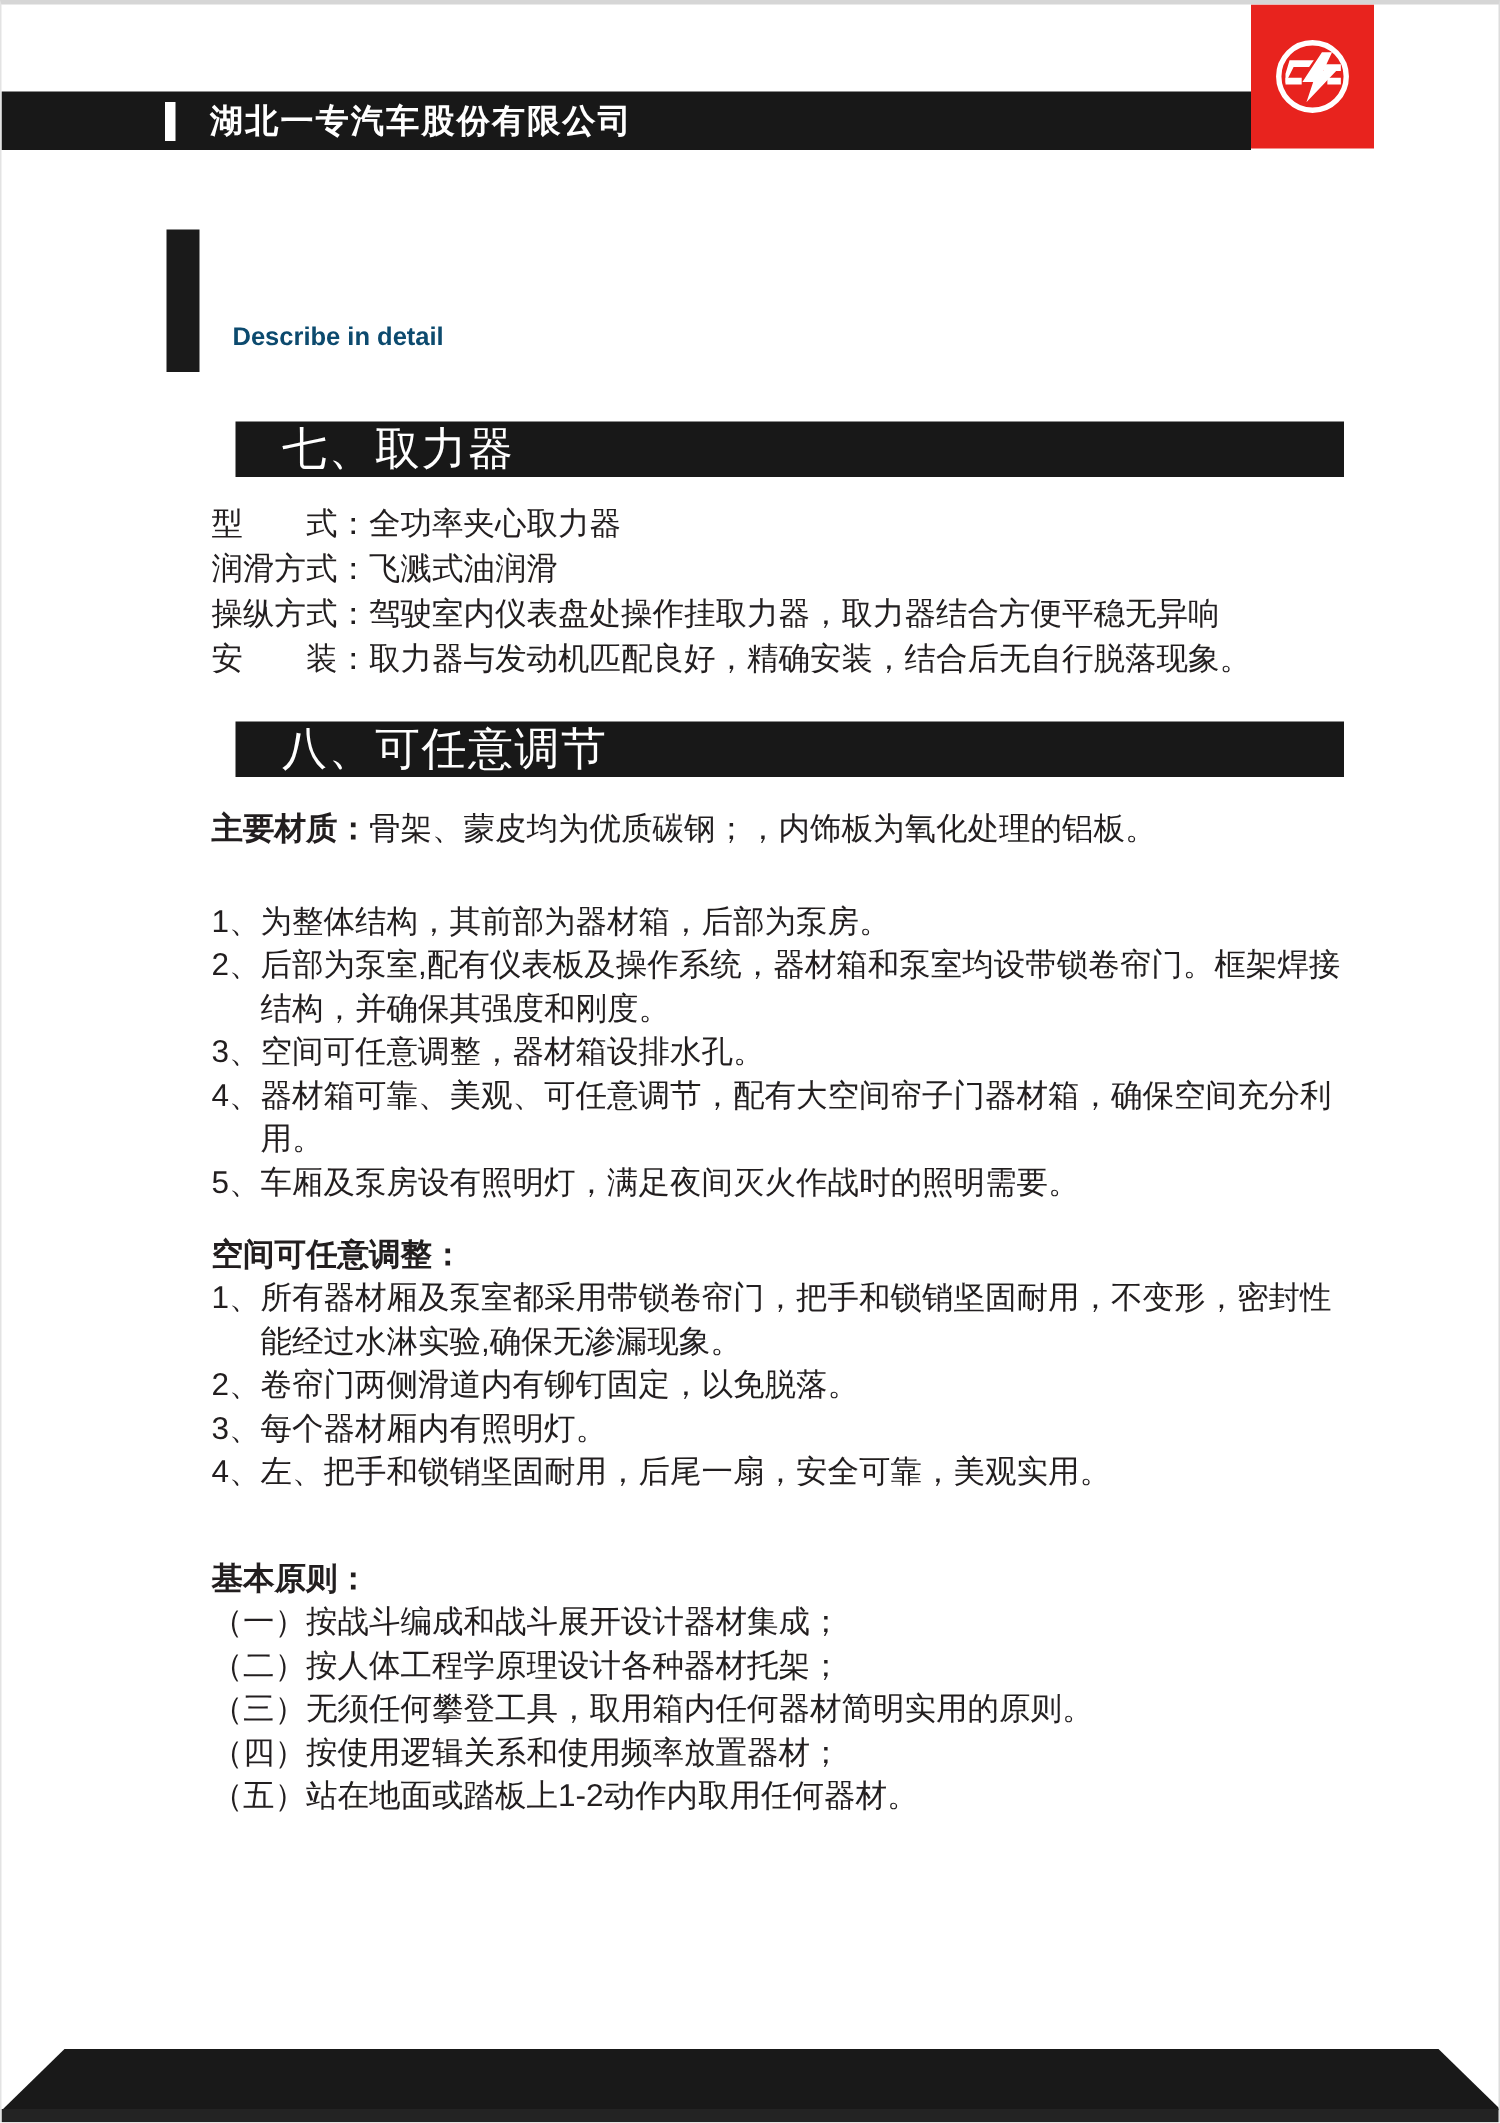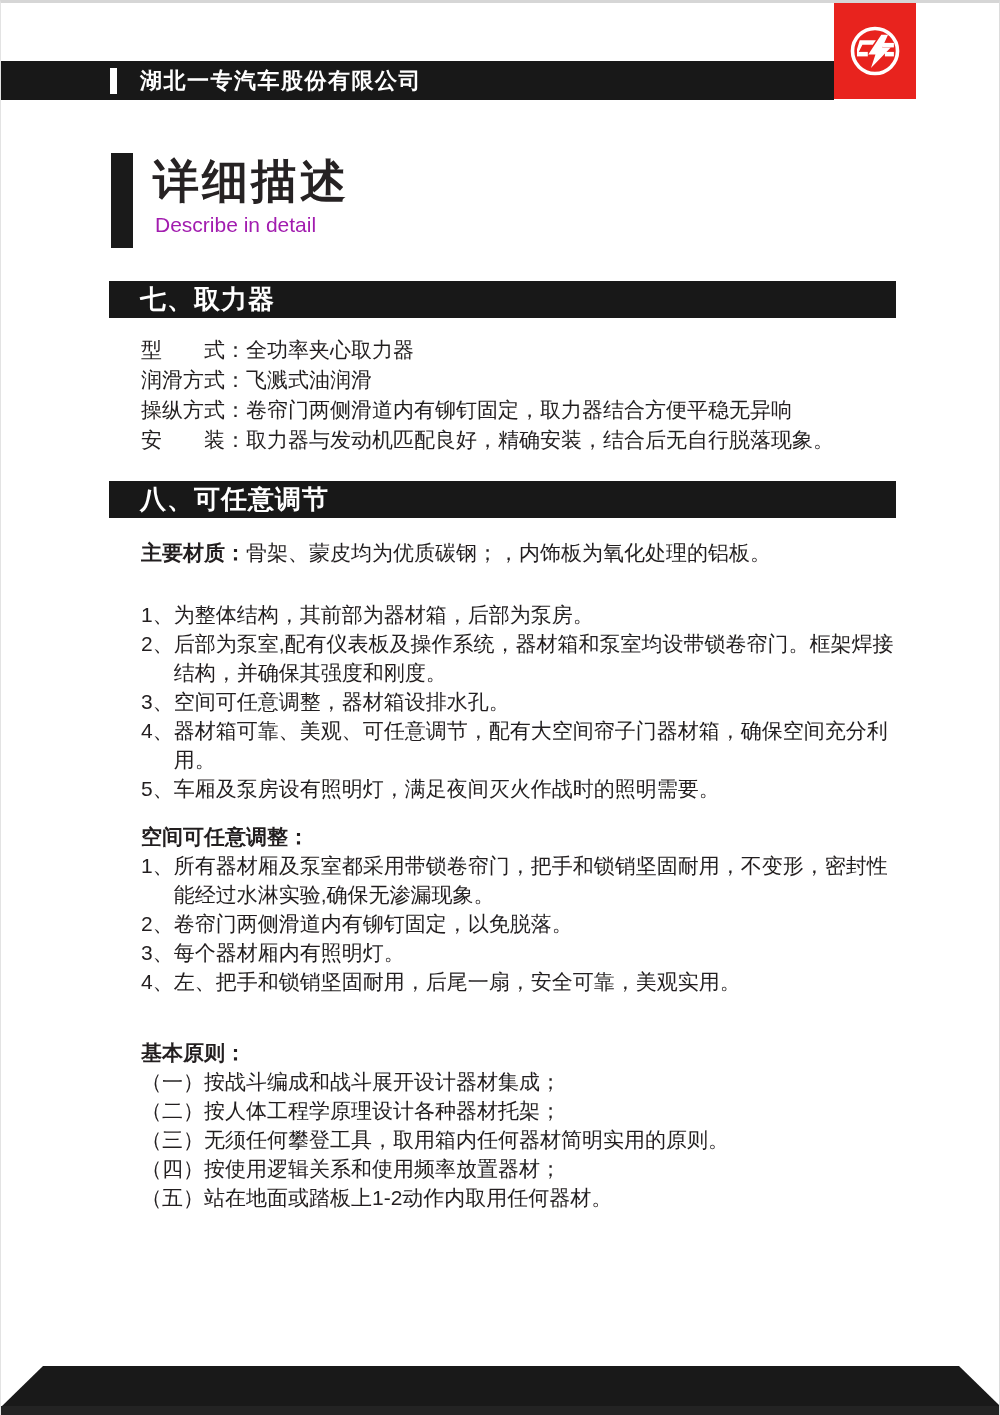--- a/index.html
+++ b/index.html
@@ -27,30 +27,31 @@
   }
   .logo-badge svg { width:54px; height:54px; display:block; }
 
   
   .title-accent { position:absolute; left:110px; top:150px; width:22px; height:95px; background:#1a1a1a; }
   .title-zh {
     position:absolute; left:152px; top:150px; font-size:46px; line-height:56px;
     font-weight:bold; color:#262223; letter-spacing:3px; white-space:nowrap;
   }
   .title-en {
-    position:absolute; left:154px; top:208px; font-size:21px; line-height:28px;
-    font-weight:normal; color:#a21caf; white-space:nowrap;
+    position:absolute; left:154px; top:208px; font-size:17px; line-height:28px;
+    font-weight:bold; color:#0c4a6e; white-space:nowrap;
   }
 
   
   .content { position:absolute; left:108px; top:278px; width:787px; color:#221e1f; }
   .sec-bar {
     background:var(--bar-black,#171717); color:#ffffff; height:37px; line-height:37px;
-    font-size:26px; font-weight:bold; padding-left:31px; box-sizing:border-box;
+    font-size:30px; font-weight:normal; padding-left:31px; box-sizing:border-box;
     letter-spacing:1px;
+    margin-left:48px;
   }
   .sec-bar.second { margin-top:26px; }
 
   .spec-list { margin:17px 0 0 0; padding:0 0 0 32px; list-style:none; }
   .spec-list li { font-size:21px; line-height:30px; white-space:nowrap; }
 
   .material-line { margin:20px 0 0 32px; font-size:21px; line-height:29px; }
   .material-line .lbl { font-weight:bold; }
 
   .text-block { margin-left:32px; font-size:21px; line-height:29px; }
@@ -88,35 +89,34 @@
         <path d="M13 18 h18 l-3.5 5 H16 l-6 12 v-7 z" fill="#ffffff"></path>
         <path d="M10 31 h12 v5 H10 z" fill="#ffffff"></path>
         <path d="M37 12 L22.5 34 h8 L25.5 49 L47.5 26 h-9.5 L44.5 12 z" fill="#ffffff"></path>
         <path d="M38 21 h13 v5 H38 z" fill="#ffffff"></path>
         <path d="M41 31 h10 v5 H41 z" fill="#ffffff"></path>
       </svg>
     </span>
   </div>
 
   <div class="title-accent"></div>
-  <div class="title-zh">详细描述</div>
   <div class="title-en">Describe in detail</div>
 
   <div class="content">
 
     <div class="sec-bar">七、取力器</div>
 
     <ul class="spec-list">
 
         <li>型　　式：全功率夹心取力器</li>
 
 
         <li>润滑方式：飞溅式油润滑</li>
 
-        <li>操纵方式：卷帘门两侧滑道内有铆钉固定，取力器结合方便平稳无异响</li>
+        <li>操纵方式：驾驶室内仪表盘处操作挂取力器，取力器结合方便平稳无异响</li>
 
         <li>安　　装：取力器与发动机匹配良好，精确安装，结合后无自行脱落现象。</li>
       </ul>
 
     <div class="sec-bar second">八、可任意调节</div>
 
     <div class="material-line">
       <span class="lbl">主要材质：</span><span>骨架、蒙皮均为优质碳钢；，内饰板为氧化处理的铝板。</span>
     </div>
 

